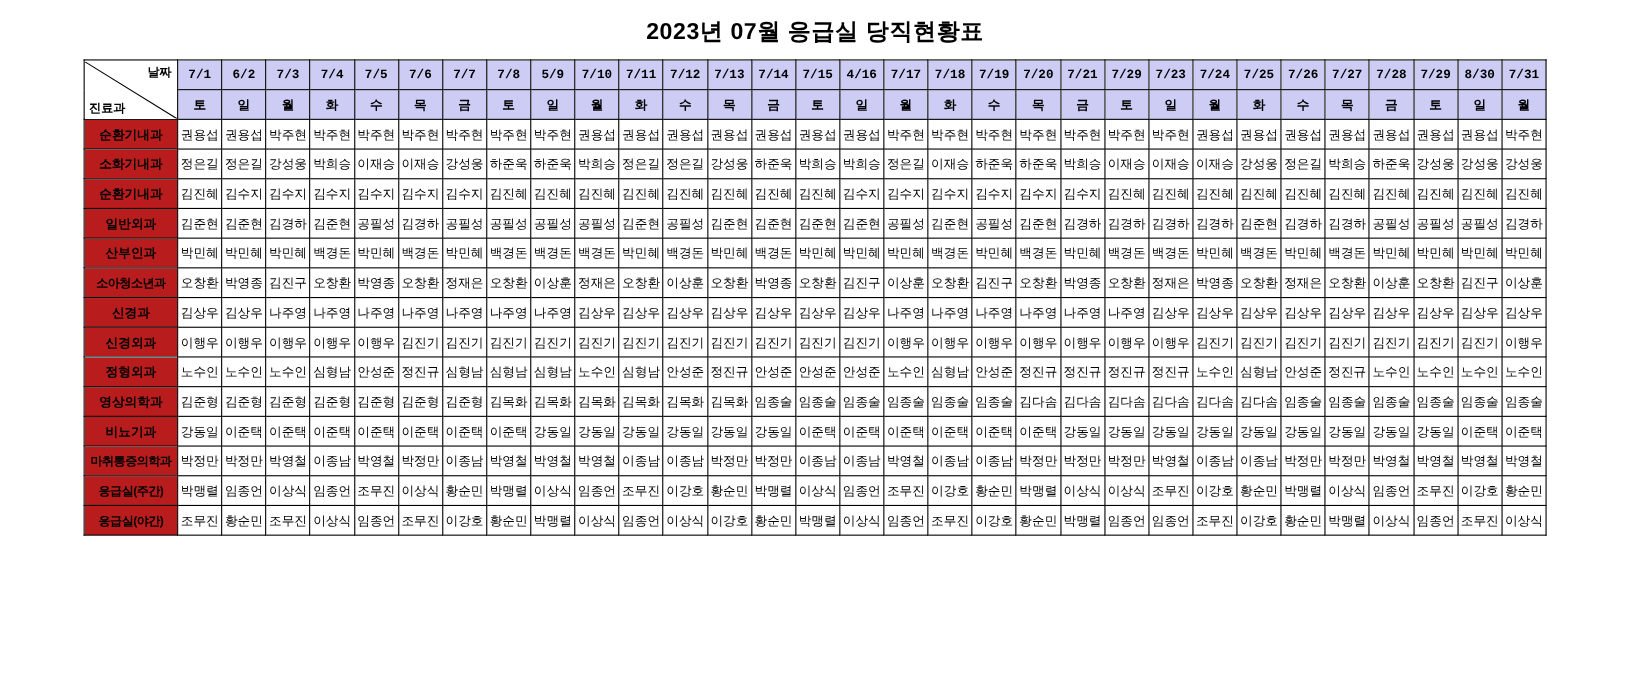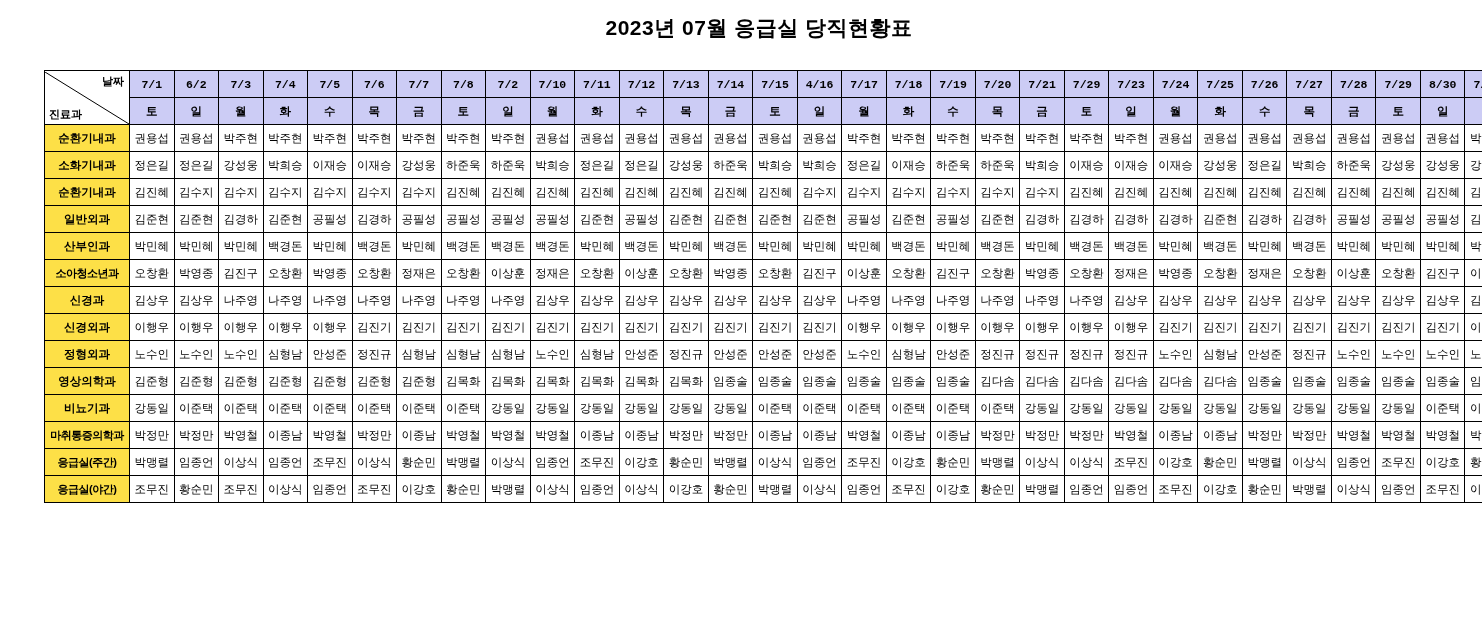--- a/index.html
+++ b/index.html
@@ -12,38 +12,37 @@
     height: 618px;
     font-family: "Liberation Sans", "DejaVu Sans", sans-serif;
     color: #000000;
     overflow: hidden;
   }
   .page {
     width: 1482px;
     height: 618px;
     position: relative;
     box-sizing: border-box;
-    padding-left: 36px;
   }
   .title {
     text-align: center;
     font-size: 21px;
     font-weight: bold;
     letter-spacing: 0.5px;
     padding-top: 14px;
     padding-bottom: 12px;
   }
   .table-wrap {
     padding: 0 8px;
   }
   table.schedule {
     border-collapse: collapse;
     table-layout: fixed;
-    width: 1466px;
-    margin: 16px auto;
+    width: 1330px;
+    margin: 0 auto;
   }
   table.schedule th,
   table.schedule td {
     border: 1px solid #000000;
     text-align: center;
     vertical-align: middle;
     font-size: 11.5px;
     height: 26px;
     padding: 0;
     white-space: nowrap;
@@ -90,21 +89,21 @@
     height: 26px;
     font-family: Liberation Mono, monospace;
   }
   th.dayname {
     background: #ccccf5;
     font-weight: bold;
     font-size: 12px;
     height: 26px;
   }
   td.dept {
-    background: #fde047;
+    background: #b91c1c;
     font-weight: bold;
     font-size: 12px;
     width: 84px;
   }
   td.cell {
     background: #ffffff;
     font-size: 11.5px;
   }
   td.dept.narrow {
     font-size: 11px;
@@ -132,21 +131,21 @@
             </div>
           </th>
         <th class="daynum">7/1</th>
             <th class="daynum">6/2</th>
             <th class="daynum">7/3</th>
             <th class="daynum">7/4</th>
             <th class="daynum">7/5</th>
             <th class="daynum">7/6</th>
             <th class="daynum">7/7</th>
             <th class="daynum">7/8</th>
-            <th class="daynum">7/2</th>
+            <th class="daynum">5/9</th>
             <th class="daynum">7/10</th>
             <th class="daynum">7/11</th>
             <th class="daynum">7/12</th>
             <th class="daynum">7/13</th>
             <th class="daynum">7/14</th>
             <th class="daynum">7/15</th>
             <th class="daynum">4/16</th>
             <th class="daynum">7/17</th>
             <th class="daynum">7/18</th>
             <th class="daynum">7/19</th>

